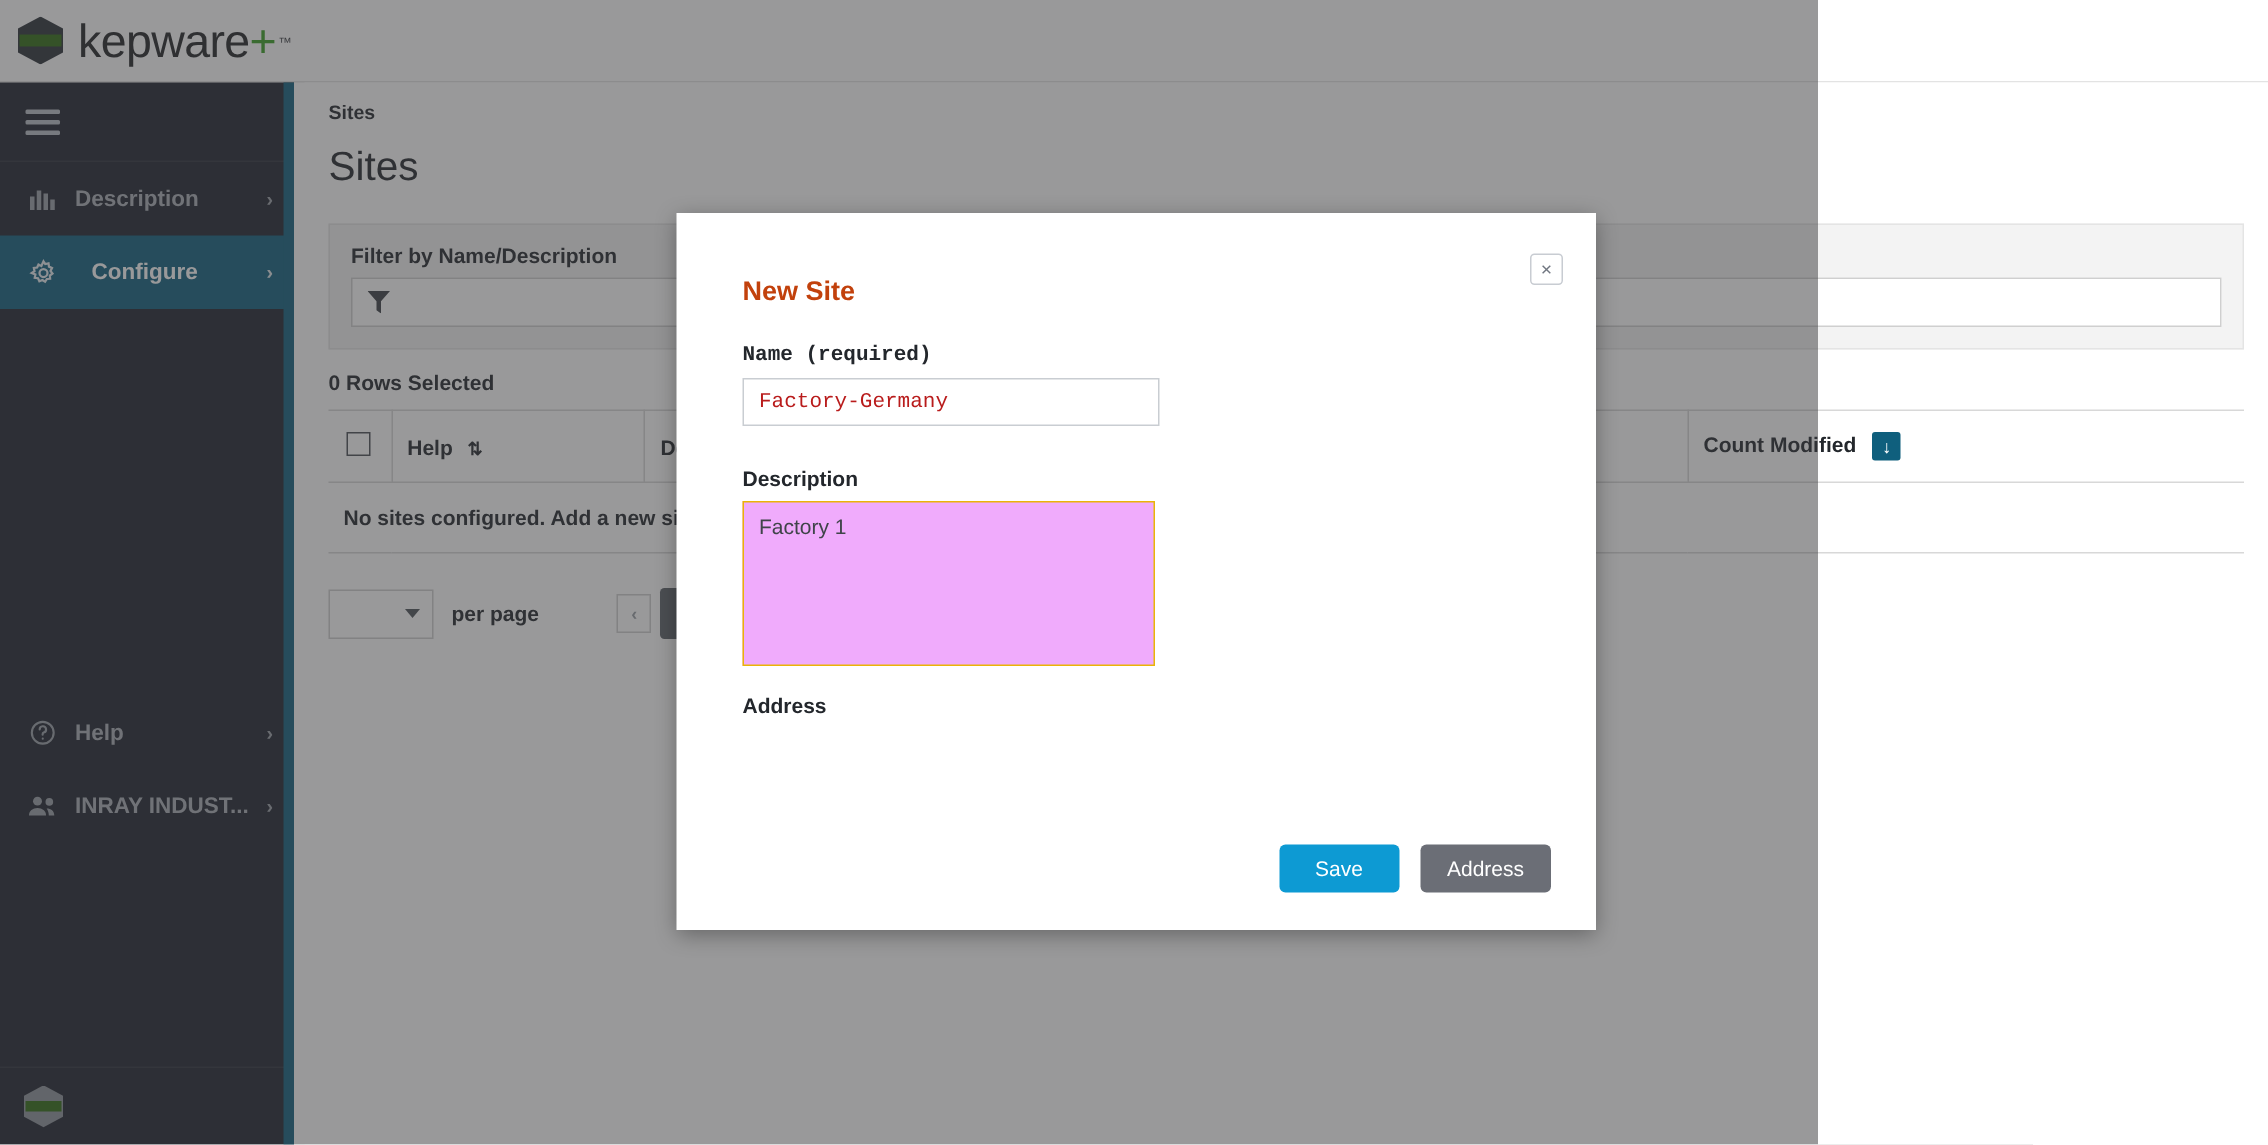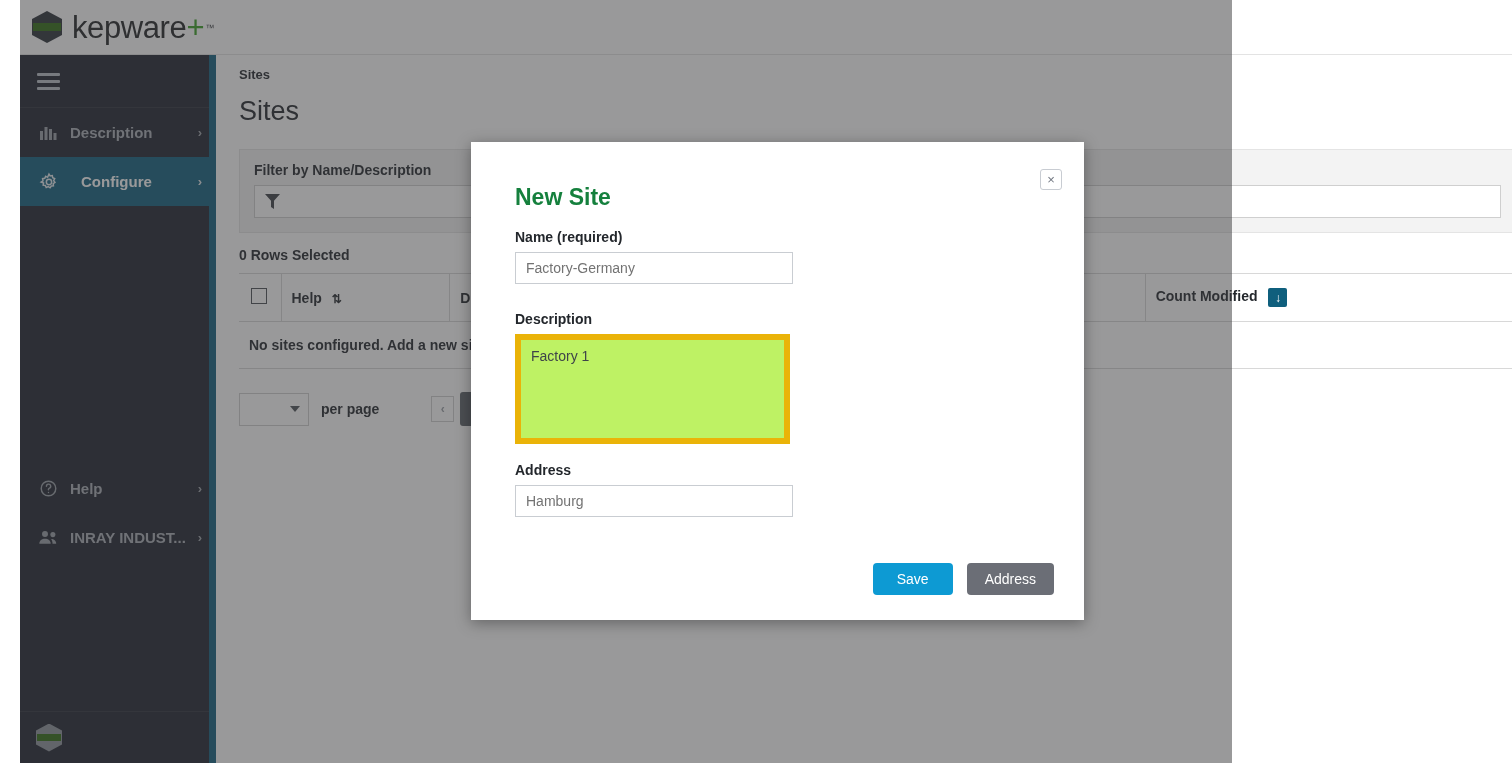--- a/index.html
+++ b/index.html
@@ -9,21 +9,20 @@
     overflow: hidden;
     font-family: "Liberation Sans", sans-serif;
     background: #ffffff;
   }
 
   
   #stage {
     position: relative;
     width: 1212px; height: 763px;
     background: #ffffff;
-    margin-left: 20px;
   }
 
   
   #app {
     position: absolute; inset: 0;
     background: #ffffff;
   }
 
   
   .topbar {
@@ -291,39 +290,39 @@
     width: 22px; height: 21px;
     border: 1px solid #c8ccd2;
     border-radius: 3px;
     background: #ffffff;
     display: flex; align-items: center; justify-content: center;
     color: #707680; font-size: 13px;
     cursor: pointer;
   }
   .modal-title {
     position: absolute; left: 44px; top: 42px;
-    font-size: 23px; font-weight: bold; color: #15803d;
+    font-size: 18px; font-weight: bold; color: #c2410c;
   }
   .field { position: absolute; left: 44px; }
   .field-label {
     font-size: 14px; font-weight: bold; color: #23272c;
     margin-bottom: 7px;
   }
   .text-input {
     width: 278px; height: 32px;
     border: 1px solid #c9cdd2;
     background: #ffffff;
     display: flex; align-items: center;
     padding-left: 10px;
-    font-size: 14px; color: #737373;
+    font-size: 14px; color: #b91c1c;
   }
   .text-area {
     width: 275px; height: 110px;
-    border: 6px solid #eab308;
-    background: #bef264;
+    border: 1px solid #eab308;
+    background: #f0abfc;
     padding: 8px 16px 0 10px;
     font-size: 14px; color: #3f4449;
   }
   .modal-actions {
     position: absolute; right: 30px; bottom: 25px;
     display: flex; gap: 14px;
   }
   .btn {
     height: 32px;
     min-width: 80px;
@@ -490,33 +489,32 @@
   </div>
 
   <div id="overlay"></div>
 
   <div id="modal">
 
     <div class="modal-close">×</div>
 
     <div class="modal-title">New Site</div>
 
-    <div class="field" style="top:87px;">
+    <div class="field" style="top:87px;font-family:Liberation Mono, monospace;">
       <div class="field-label">Name (required)</div>
       <div class="text-input">Factory-Germany</div>
     </div>
 
     <div class="field" style="top:169px;">
       <div class="field-label">Description</div>
       <div class="text-area">Factory 1</div>
     </div>
 
     <div class="field" style="top:320px;">
       <div class="field-label">Address</div>
-      <div class="text-input">Hamburg</div>
     </div>
 
     <div class="modal-actions">
       <button class="btn btn-save">Save</button>
       <button class="btn btn-cancel">Address</button>
     </div>
   </div>
 
 </div>
 

